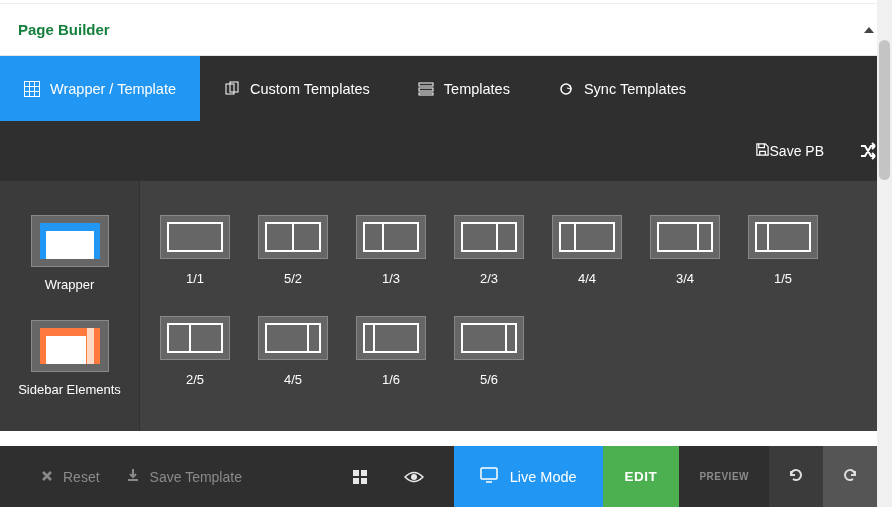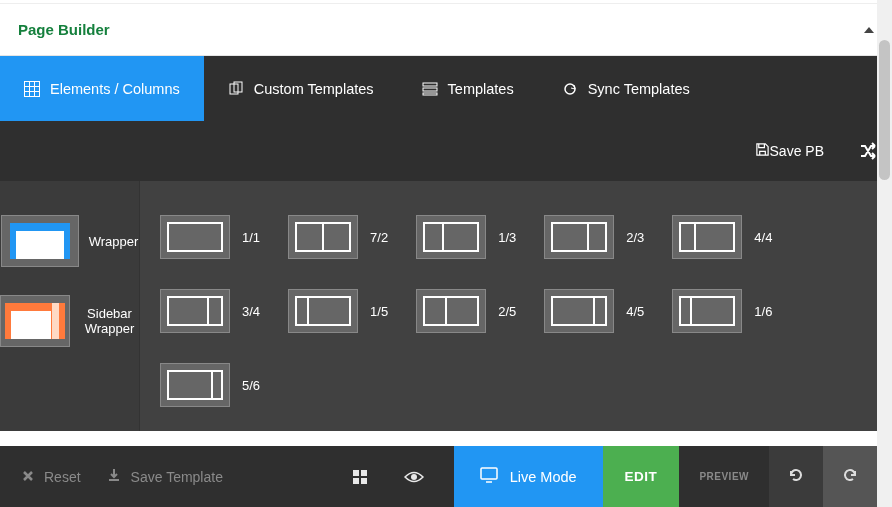--- a/index.html
+++ b/index.html
@@ -20,29 +20,29 @@
 .right-col { flex: 1; padding: 34px 20px 10px 20px; background: #414141; }
 .wbox { background: #666; border: 1px solid #888; padding: 4px; width: 78px; height: 52px; display: flex; align-items: center; justify-content: center; cursor: pointer; }
 .wbox-inner { background: #fff; width: 60px; height: 36px; position: relative; }
 .wbox-inner.blue::before { content: ""; position: absolute; left: 0; right: 0; top: 0; height: 8px; background: #2196f3; }
 .wbox-inner.blue::after { content: ""; position: absolute; left: 0; top: 0; bottom: 0; width: 6px; background: #2196f3; }
 .wbox-inner.blue .rb { position: absolute; right: 0; top: 0; bottom: 0; width: 6px; background: #2196f3; }
 .wbox-inner.orange::before { content: ""; position: absolute; left: 0; right: 0; top: 0; height: 8px; background: #ff7a3c; }
 .wbox-inner.orange::after { content: ""; position: absolute; left: 0; top: 0; bottom: 0; width: 6px; background: #ff7a3c; }
 .wbox-inner.orange .rb { position: absolute; right: 0; top: 0; bottom: 0; width: 14px; background: #ffd9c4; border-left:1px solid #ff7a3c; border-right: 6px solid #ff7a3c; }
 .wlabel { color: #fff; font-size: 13px; text-align: center; }
-.wgroup { display: flex; flex-direction: row; align-items: center; gap: 10px; }
+.wgroup { display: flex; flex-direction: column; align-items: center; gap: 10px; }
 .grid { display: flex; flex-wrap: wrap; gap: 30px 28px; }
-.colitem { display: flex; flex-direction: row; align-items: center; gap: 12px; }
+.colitem { display: flex; flex-direction: column; align-items: center; gap: 12px; }
 .colbox { background: #666; border: 1px solid #888; width: 70px; height: 44px; padding: 6px; cursor: pointer; }
 .colsplit { width: 100%; height: 100%; border: 2px solid #fff; display: flex; }
 .colsplit > div { border-right: 2px solid #fff; }
 .colsplit > div:last-child { border-right: none; }
 .collabel { color: #fff; font-size: 13px; }
-.bottombar { position: absolute; bottom: 0; left: 0; right: 15px; height: 61px; display: flex; align-items: stretch; background: #2f2f2f; }
+.bottombar { position: absolute; bottom: 0; left: 0; right: 15px; height: 61px; display: flex; align-items: stretch; background: #2f2f2f; padding-left: 19px; }
 .bb-left { display: flex; align-items: center; gap: 26px; padding: 0 22px; }
 .bb-btn { display: flex; align-items: center; gap: 10px; color: #8a8a8a; font-size: 14px; cursor: pointer; }
 .bb-spacer { flex: 1; display: flex; align-items: center; justify-content: flex-end; gap: 36px; padding-right: 30px; }
 .bb-iconbtn { color: #e8e8e8; cursor: pointer; display: inline-flex; }
 .bb-live { background: #2196f3; color: #fff; display: flex; align-items: center; gap: 12px; padding: 0 26px; font-size: 14.5px; font-weight: 500; cursor: pointer; }
 .bb-edit { background: #4caf50; color: #fff; display: flex; align-items: center; padding: 0 22px; font-size: 13.5px; font-weight: 700; letter-spacing: 0.5px; cursor: pointer; }
 .bb-preview { background: #2f2f2f; color: #8a8a8a; display: flex; align-items: center; padding: 0 20px; font-size: 10px; font-weight: 700; letter-spacing: 0.5px; cursor: pointer; }
 .bb-undo { background: #3b3b3b; color: #ddd; width: 54px; display: flex; align-items: center; justify-content: center; cursor: pointer; }
 .bb-redo { background: #555; color: #ddd; width: 54px; display: flex; align-items: center; justify-content: center; cursor: pointer; }
 .rscroll { position: absolute; right: 0; top: 0; bottom: 0; width: 15px; background: #f0f0f0; }
@@ -62,21 +62,21 @@
   <div class="tab active">
     <span class="tab-icon">
       <svg width="16" height="16" viewBox="0 0 16 16">
           <rect x="0.5" y="0.5" width="15" height="15" fill="none" stroke="#fff"></rect>
           <line x1="5.5" y1="0" x2="5.5" y2="16" stroke="#fff"></line>
           <line x1="10.5" y1="0" x2="10.5" y2="16" stroke="#fff"></line>
           <line x1="0" y1="5.5" x2="16" y2="5.5" stroke="#fff"></line>
           <line x1="0" y1="10.5" x2="16" y2="10.5" stroke="#fff"></line>
         </svg>
     </span>
-    <span>Elements / Columns</span>
+    <span>Wrapper / Template</span>
   </div>
   <div class="tab">
     <span class="tab-icon">
       <svg width="16" height="16" viewBox="0 0 16 16">
           <rect x="2" y="3" width="8" height="10" fill="none" stroke="#fff"></rect>
           <rect x="6" y="1" width="8" height="10" fill="none" stroke="#fff"></rect>
         </svg>
     </span>
     <span>Custom Templates</span>
   </div>
@@ -126,41 +126,41 @@
           </div>
       </div>
       <div class="wlabel">Wrapper</div>
     </div>
     <div class="wgroup">
       <div class="wbox">
         <div class="wbox-inner orange">
             <span class="rb"></span>
           </div>
       </div>
-      <div class="wlabel">Sidebar Wrapper</div>
+      <div class="wlabel">Sidebar Elements</div>
     </div>
   </div>
   <div class="right-col">
     <div class="grid" id="colgrid">
         <div class="colitem">
           <div class="colbox">
             <div class="colsplit">
               <div style="flex: 1 1 0%;"></div>
             </div>
           </div>
           <div class="collabel">1/1</div>
         </div>
         <div class="colitem">
           <div class="colbox">
             <div class="colsplit">
               <div style="flex: 1 1 0%;"></div>
               <div style="flex: 1 1 0%;"></div>
             </div>
           </div>
-          <div class="collabel">7/2</div>
+          <div class="collabel">5/2</div>
         </div>
         <div class="colitem">
           <div class="colbox">
             <div class="colsplit">
               <div style="flex: 1 1 0%;"></div>
               <div style="flex: 2 1 0%;"></div>
             </div>
           </div>
           <div class="collabel">1/3</div>
         </div>

